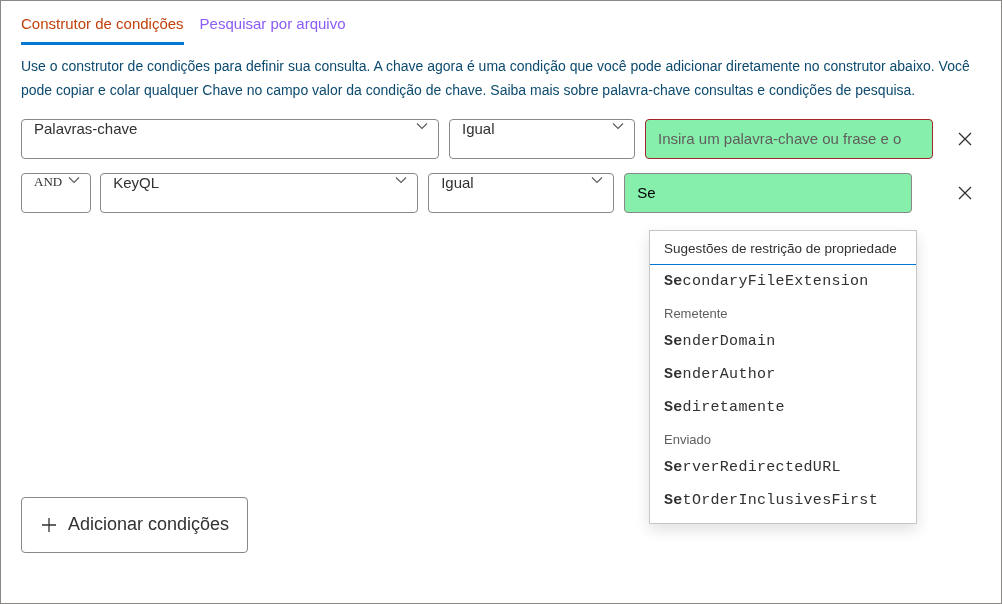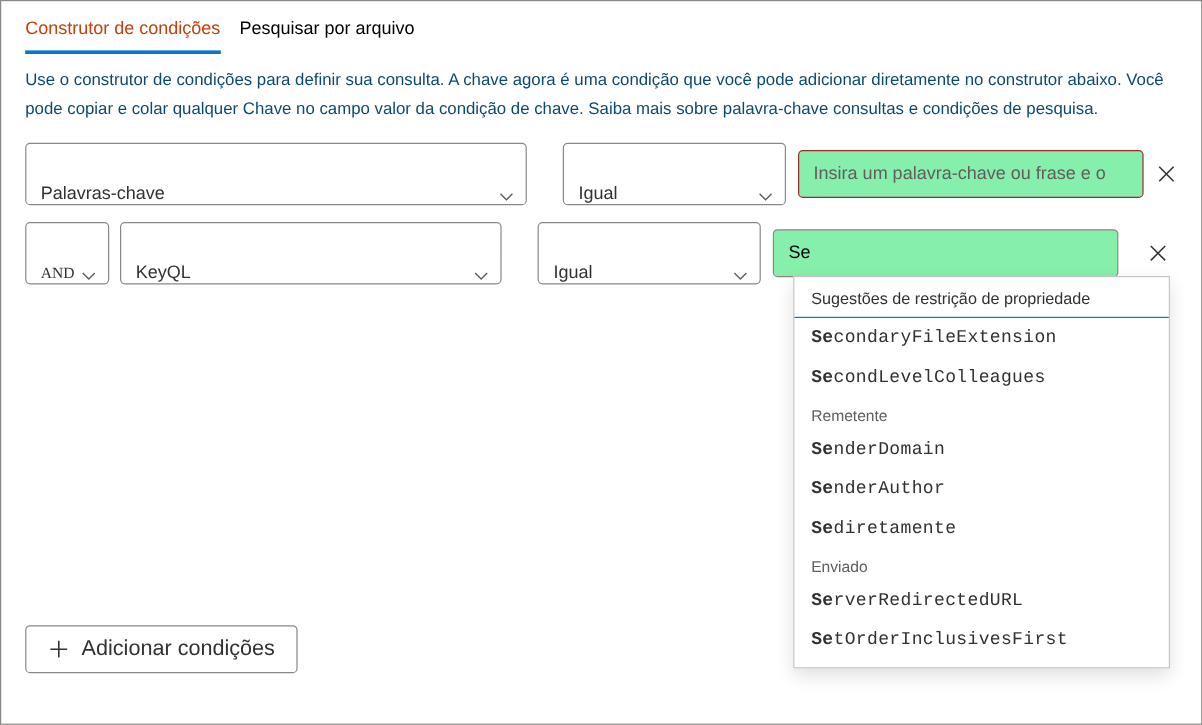--- a/index.html
+++ b/index.html
@@ -17,21 +17,21 @@
 
     .tabs {
       display: flex;
       gap: 16px;
       padding: 8px 20px 0 20px;
     }
     .tab {
       padding: 6px 0 10px 0;
       cursor: pointer;
       font-size: 15px;
-      color: #000000;
+      color: #8b5cf6;
       border-bottom: 3px solid transparent;
     }
     .tab.active {
       border-bottom: 3px solid #0078d4;
       color: #c2410c;
       font-weight: 400;
     }
 
     .description {
       padding: 10px 20px 16px 20px;
@@ -49,31 +49,31 @@
       gap: 10px;
       margin-bottom: 14px;
       align-items: center;
       position: relative;
     }
 
     .select-box {
       border: 1px solid #8a8886;
       border-radius: 4px;
       background: #fff;
-      height: 52px;
-      display: flex;
-      align-items: flex-end;
+      height: 40px;
+      display: flex;
+      align-items: flex-start;
       justify-content: space-between;
       padding: 0 10px 0 12px;
       cursor: pointer;
       font-size: 15px;
     }
 
     .select-box.wide { flex: 0 0 418px; }
-    .select-box.mid  { flex: 0 0 186px; margin-left: 20px; }
+    .select-box.mid  { flex: 0 0 186px; }
     .select-box.sm   { flex: 0 0 60px; font-size: 13px; font-family: Liberation Serif, serif; }
     .select-box.keyql { flex: 0 0 318px; margin-left: -1px; gap: 19px; }
 
     .chevron {
       width: 12px;
       height: 12px;
       color: #605e5c;
       flex-shrink: 0;
       margin-left: 6px;
     }
@@ -105,42 +105,41 @@
       justify-content: center;
       margin-left: auto;
     }
     .close-svg { width: 16px; height: 16px; }
 
     .add-button {
       margin: 270px 0 0 20px;
       border: 1px solid #8a8886;
       border-radius: 4px;
       background: #fff;
-      height: 40px;
+      height: 56px;
       display: inline-flex;
       align-items: center;
       padding: 0 18px;
       cursor: pointer;
       font-size: 18px;
       gap: 10px;
     }
     .plus-svg { width: 18px; height: 18px; }
 
     
     .dropdown {
       position: absolute;
       left: 648px;
       top: 229px;
-      width: 314px;
+      width: 268px;
       background: #fff;
       border: 1px solid #c8c6c4;
       box-shadow: 0 6px 14px rgba(0,0,0,0.12);
       z-index: 10;
       padding-bottom: 6px;
-      margin-left: 12px;
     }
     .dropdown-header {
       font-size: 13.5px;
       padding: 10px 14px 8px 14px;
       border-bottom: 1px solid #0078d4;
       color: #323130;
     }
     .dd-item {
       font-family: "Courier New", monospace;
       font-size: 15px;
@@ -221,21 +220,20 @@
     </div>
   </div>
 
 </div>
 
 
 <div class="dropdown">
   <div class="dropdown-header">Sugestões de restrição de propriedade</div>
 
   <div class="dd-item"><span class="prefix">Se</span><span>condaryFileExtension</span></div>
-  <div class="dd-item"><span class="prefix">Se</span><span>condLevelColleagues</span></div>
 
   <div class="dd-group">Remetente</div>
   <div class="dd-item"><span class="prefix">Se</span><span>nderDomain</span></div>
   <div class="dd-item"><span class="prefix">Se</span><span>nderAuthor</span></div>
   <div class="dd-item"><span class="prefix">Se</span><span>diretamente</span></div>
 
   <div class="dd-group">Enviado</div>
   <div class="dd-item"><span class="prefix">Se</span><span>rverRedirectedURL</span></div>
   <div class="dd-item"><span class="prefix">Se</span><span>tOrderInclusivesFirst</span></div>
 </div>

